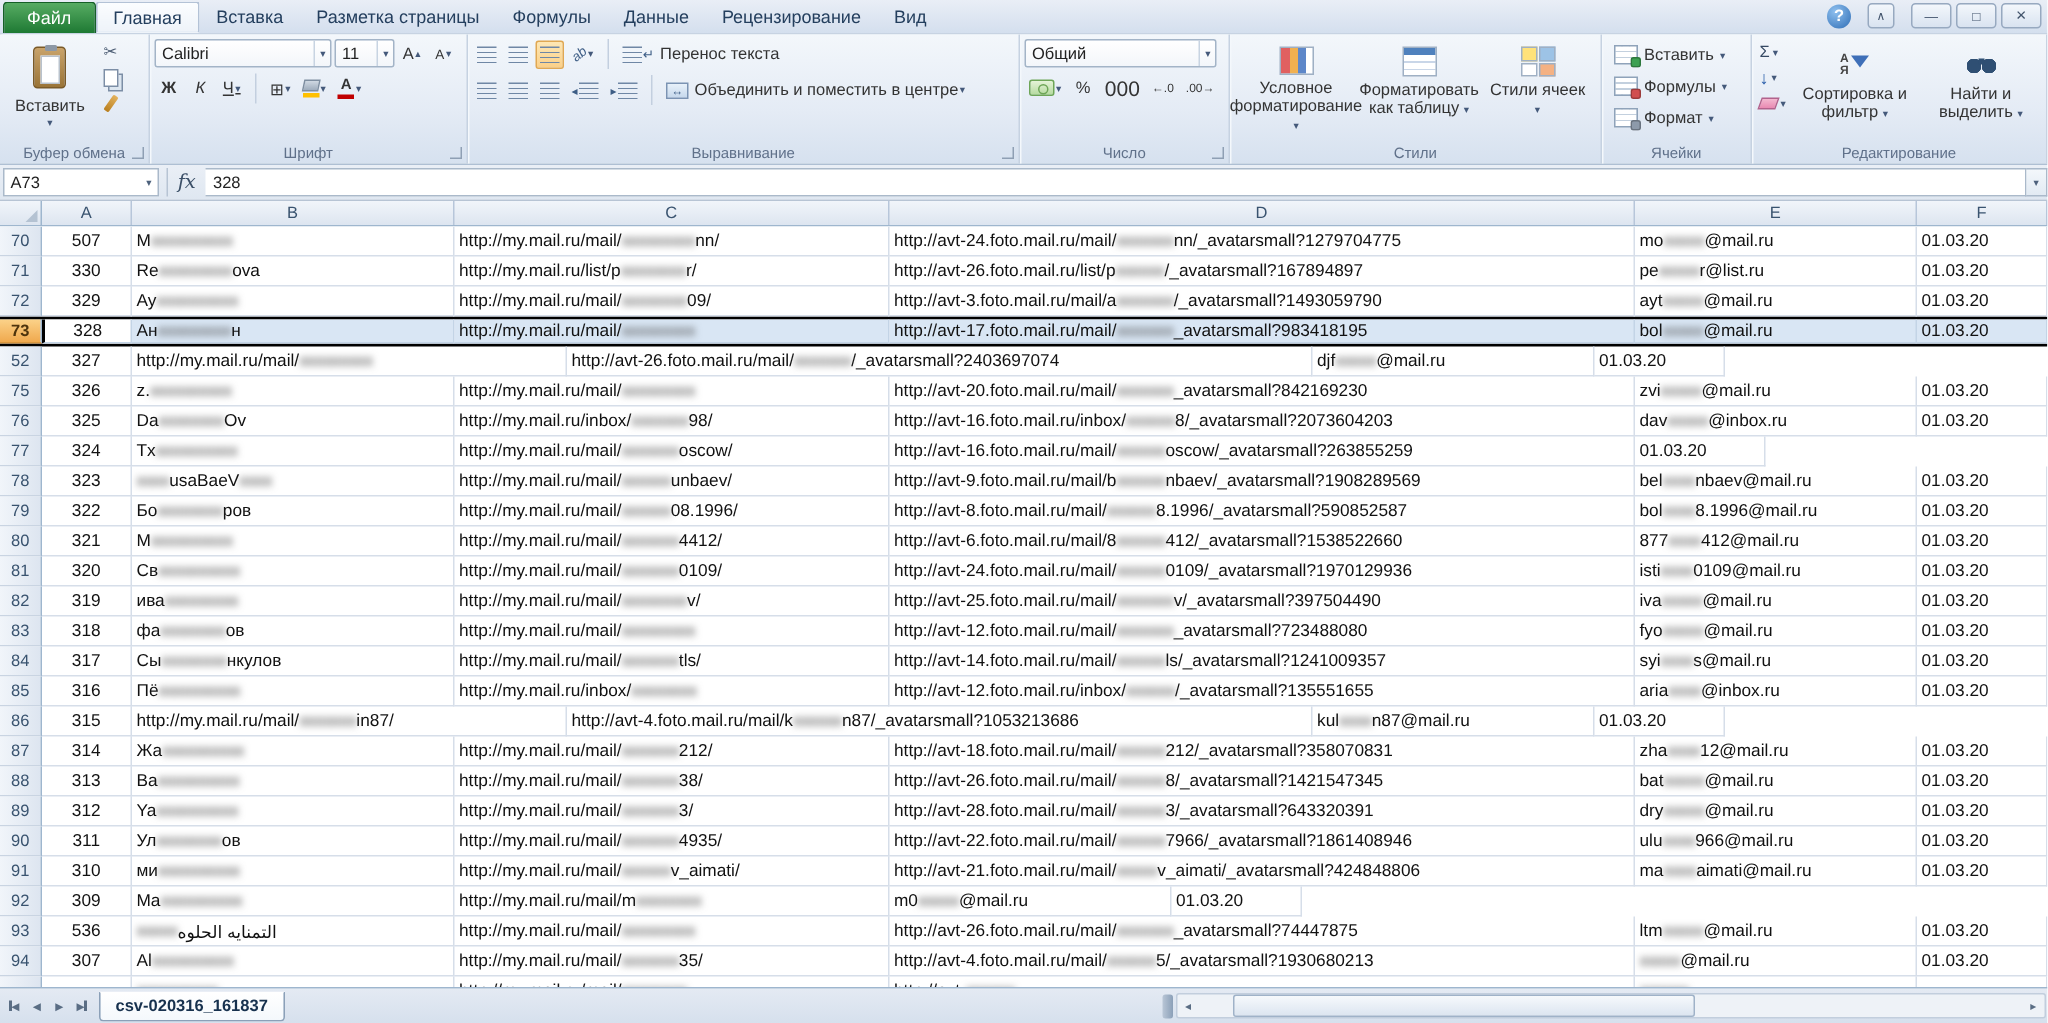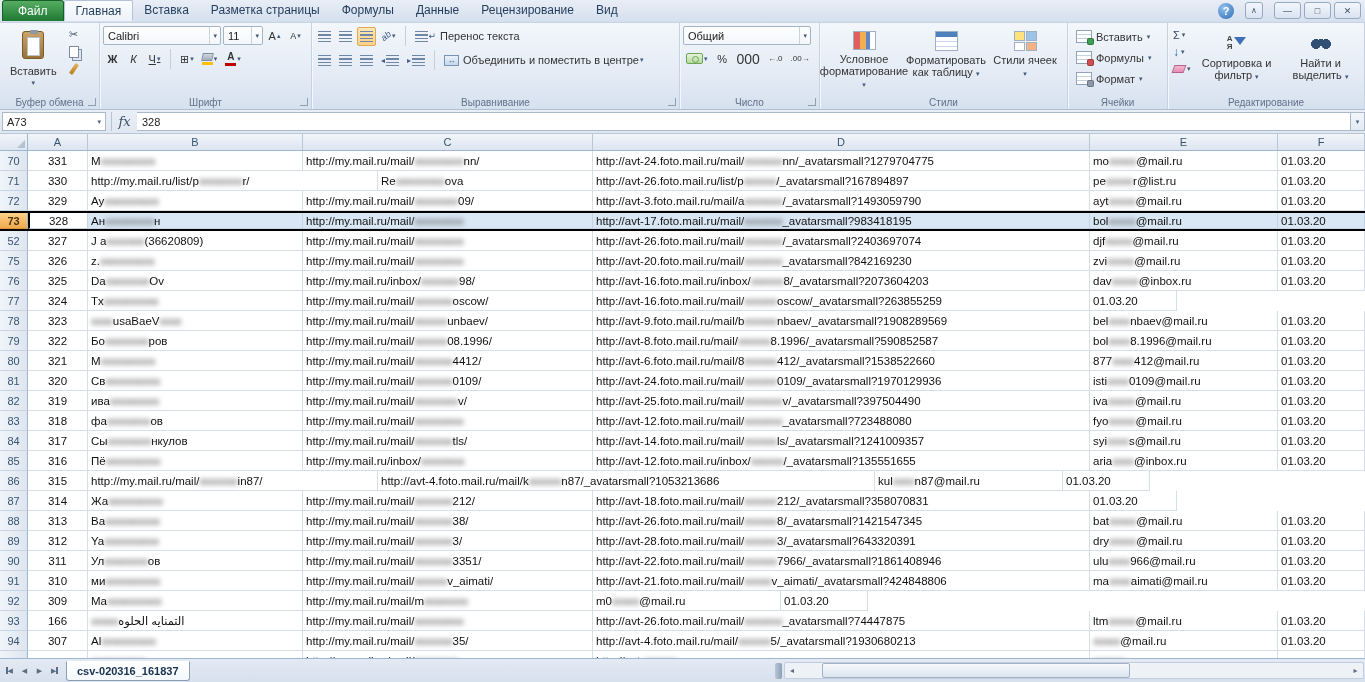--- a/index.html
+++ b/index.html
@@ -1,20 +1,20 @@
 <!DOCTYPE html>
 <html><head>
 <meta charset="utf-8">
 <style>
   *{box-sizing:border-box;margin:0;padding:0}
   html,body{width:1365px;height:682px;overflow:hidden}
   body{font-family:"Liberation Sans","DejaVu Sans",sans-serif;font-size:12px;color:#222;background:#fff}
 
   
-  .tabstrip{height:23px;background:linear-gradient(#e9eef6,#d4dfee);display:flex;align-items:flex-start;padding-left:2px;position:relative;border-bottom:1px solid #c7d3e2}
+  .tabstrip{height:23px;background:linear-gradient(#e9eef6,#d4dfee);display:flex;align-items:center;padding-left:2px;position:relative;border-bottom:1px solid #c7d3e2}
   .file-tab{height:21px;padding:3px 15px 0;background:linear-gradient(#57ac63,#1e7933);color:#fff;border-radius:3px 3px 0 0;border:1px solid #156027;border-bottom:none;font-size:12px;cursor:default}
   .tab{height:21px;padding:3px 11px 0;color:#243f5e;font-size:12px;cursor:default}
   .tab.active{background:linear-gradient(#fbfdff,#eef3f9);border:1px solid #b3c2d6;border-bottom:1px solid #eef3f9;border-radius:2px 2px 0 0;margin-bottom:-1px}
   .winbtns{position:absolute;right:4px;top:2px;display:flex;gap:3px;align-items:center}
   .helpbtn{width:16px;height:16px;border-radius:50%;background:radial-gradient(circle at 35% 30%,#8fc0ef,#2e6db5);color:#fff;font-size:11px;font-weight:bold;display:flex;align-items:center;justify-content:center;margin-right:8px}
   .collbtn{width:18px;height:17px;background:linear-gradient(#f3f7fc,#d9e3f0);border:1px solid #97a9c0;border-radius:3px;font-size:8px;color:#41536b;display:flex;align-items:center;justify-content:center;margin-right:8px}
   .wbtn{width:27px;height:17px;background:linear-gradient(#f3f7fc,#d9e3f0);border:1px solid #97a9c0;border-radius:3px;font-size:9px;color:#41536b;display:flex;align-items:center;justify-content:center}
 
   
   .ribbon{height:87px;background:linear-gradient(#f3f7fb,#e4ebf5 60%,#d6e1ef);display:flex;border-bottom:1px solid #aebfd3}
@@ -380,21 +380,21 @@
     <div class="chcell col-a">A</div>
         <div class="chcell col-b">B</div>
         <div class="chcell col-c">C</div>
         <div class="chcell col-d">D</div>
         <div class="chcell col-e">E</div>
         <div class="chcell col-f">F</div>
       </div>
     <div class="gridrows">
         <div class="row">
           <div class="rh">70</div>
-          <div class="cell col-a">331</div>
+          <div class="cell col-a">507</div>
           <div class="cell col-b">
             <span>M</span>
             <span class="bx">хххххххххх</span>
           </div>
           <div class="cell col-c">
             <span>http://my.mail.ru/mail/</span>
             <span class="bx">xxxxxxxxx</span>
             <span>nn/</span>
           </div>
           <div class="cell col-d">
@@ -405,30 +405,30 @@
           <div class="cell col-e">
             <span>mo</span>
             <span class="bx">xxxxx</span>
             <span>@mail.ru</span>
           </div>
           <div class="cell col-f">01.03.20</div>
         </div>
         <div class="row">
           <div class="rh">71</div>
           <div class="cell col-a">330</div>
+          <div class="cell col-b">
+            <span>Re</span>
+            <span class="bx">xxxxxxxxx</span>
+            <span>ova</span>
+          </div>
           <div class="cell col-c">
             <span>http://my.mail.ru/list/p</span>
             <span class="bx">xxxxxxxx</span>
             <span>r/</span>
           </div>
-          <div class="cell col-b">
-            <span>Re</span>
-            <span class="bx">xxxxxxxxx</span>
-            <span>ova</span>
-          </div>
           <div class="cell col-d">
             <span>http://avt-26.foto.mail.ru/list/p</span>
             <span class="bx">xxxxxx</span>
             <span>/_avatarsmall?167894897</span>
           </div>
           <div class="cell col-e">
             <span>pe</span>
             <span class="bx">xxxxx</span>
             <span>r@list.ru</span>
           </div>
@@ -478,25 +478,20 @@
           <div class="cell col-e">
             <span>bol</span>
             <span class="bx">xxxxx</span>
             <span>@mail.ru</span>
           </div>
           <div class="cell col-f">01.03.20</div>
         </div>
         <div class="row">
           <div class="rh">52</div>
           <div class="cell col-a">327</div>
-          <div class="cell col-b">
-            <span>J a</span>
-            <span class="bx">xxxxxxx</span>
-            <span>(36620809)</span>
-          </div>
           <div class="cell col-c">
             <span>http://my.mail.ru/mail/</span>
             <span class="bx">xxxxxxxxx</span>
           </div>
           <div class="cell col-d">
             <span>http://avt-26.foto.mail.ru/mail/</span>
             <span class="bx">xxxxxxx</span>
             <span>/_avatarsmall?2403697074</span>
           </div>
           <div class="cell col-e">
@@ -797,20 +792,25 @@
           <div class="cell col-c">
             <span>http://my.mail.ru/mail/</span>
             <span class="bx">xxxxxxx</span>
             <span>212/</span>
           </div>
           <div class="cell col-d">
             <span>http://avt-18.foto.mail.ru/mail/</span>
             <span class="bx">xxxxxx</span>
             <span>212/_avatarsmall?358070831</span>
           </div>
+          <div class="cell col-e">
+            <span>zha</span>
+            <span class="bx">xxxx</span>
+            <span>12@mail.ru</span>
+          </div>
           <div class="cell col-f">01.03.20</div>
         </div>
         <div class="row">
           <div class="rh">88</div>
           <div class="cell col-a">313</div>
           <div class="cell col-b">
             <span>Ва</span>
             <span class="bx">хххххххххх</span>
           </div>
           <div class="cell col-c">
@@ -858,21 +858,21 @@
           <div class="rh">90</div>
           <div class="cell col-a">311</div>
           <div class="cell col-b">
             <span>Ул</span>
             <span class="bx">хххххххх</span>
             <span>ов</span>
           </div>
           <div class="cell col-c">
             <span>http://my.mail.ru/mail/</span>
             <span class="bx">xxxxxxx</span>
-            <span>3351/</span>
+            <span>4935/</span>
           </div>
           <div class="cell col-d">
             <span>http://avt-22.foto.mail.ru/mail/</span>
             <span class="bx">xxxxxx</span>
             <span>7966/_avatarsmall?1861408946</span>
           </div>
           <div class="cell col-e">
             <span>ulu</span>
             <span class="bx">xxxx</span>
             <span>966@mail.ru</span>
@@ -916,21 +916,21 @@
           </div>
           <div class="cell col-e">
             <span>m0</span>
             <span class="bx">xxxxx</span>
             <span>@mail.ru</span>
           </div>
           <div class="cell col-f">01.03.20</div>
         </div>
         <div class="row">
           <div class="rh">93</div>
-          <div class="cell col-a">166</div>
+          <div class="cell col-a">536</div>
           <div class="cell col-b">
             <span class="bx">ххххх</span>
             <span>التمنايه الحلوه</span>
           </div>
           <div class="cell col-c">
             <span>http://my.mail.ru/mail/</span>
             <span class="bx">xxxxxxxxx</span>
           </div>
           <div class="cell col-d">
             <span>http://avt-26.foto.mail.ru/mail/</span>

